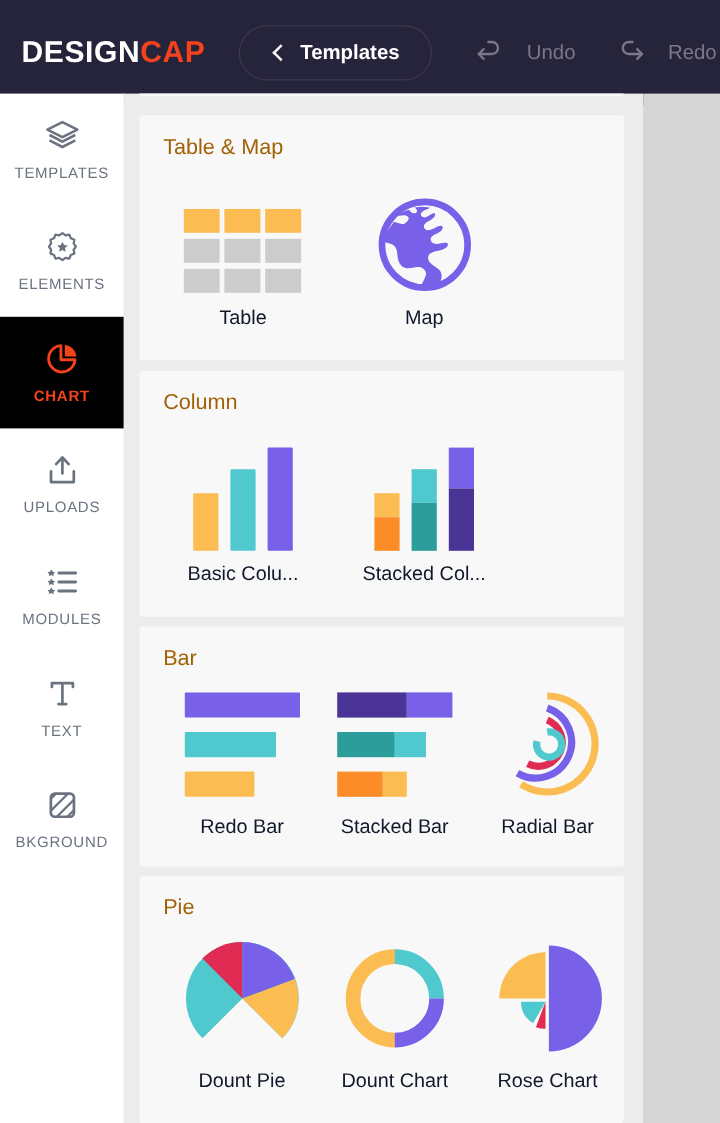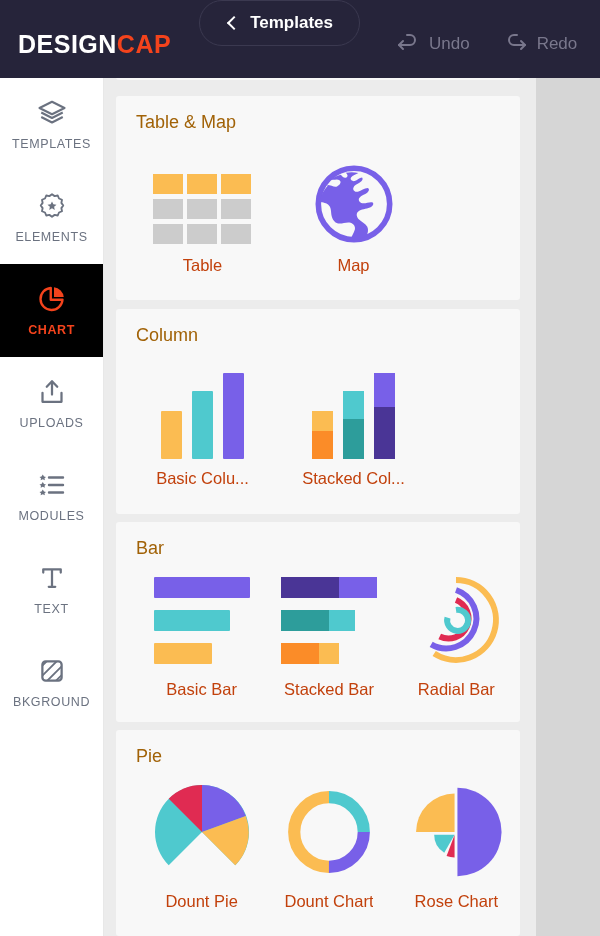--- a/index.html
+++ b/index.html
@@ -7,21 +7,21 @@
     width: 600px; height: 936px;
     font-family: "Liberation Sans", sans-serif;
     background: #d6d6d6;
     overflow: hidden;
   }
   .app { position: relative; width: 600px; height: 936px; background: #d6d6d6; }
 
   
   .header {
     position: absolute; top: 0; left: 0; width: 600px; height: 88px;
-    background: #26243a; display: flex; 
+    background: #26243a; display: flex; align-items: center;
   }
   .logo {
     margin-left: 18px; font-size: 25px; font-weight: bold;
     letter-spacing: 0.5px; display: flex; align-items: center;
   }
   .logo .part-a { color: #ffffff; }
   .logo .part-b { color: #f4431c; }
 
   .tpl-btn {
     margin-left: 28px; height: 46px; padding: 0 26px;
@@ -31,21 +31,21 @@
     background: transparent; cursor: pointer;
   }
   .chev-left { width: 12px; height: 12px; position: relative; }
   .chev-left::before {
     content: ""; position: absolute; left: 3px; top: 1px;
     width: 8px; height: 8px; border-left: 2.3px solid #fff; border-bottom: 2.3px solid #fff;
     transform: rotate(45deg);
   }
 
   .hdr-action {
-    display: flex; align-items: center; gap: 9px;
+    display: flex; align-items: center; gap: 19px;
     color: #79778c; font-size: 17px; cursor: pointer;
   }
   #undo-wrap { margin-left: 36px; }
   #redo-wrap { margin-left: 34px; }
 
   
   .sidebar {
     position: absolute; top: 78px; left: 0; width: 104px; height: 858px;
     background: #ffffff; border-right: 1px solid #e8e8e8;
   }
@@ -73,21 +73,21 @@
     position: absolute; left: 20px; top: 16px;
     font-size: 18px; color: #a16207; font-weight: normal;
   }
   .items { position: absolute; left: 0; top: 50px; width: 404px; display: flex; }
   .tile {
     width: 129px; display: flex; flex-direction: column; align-items: center;
     cursor: pointer;
   }
   .tile .art { height: 100px; display: flex; align-items: flex-end; justify-content: center; }
   .tile .cap {
-    margin-top: 10px; font-size: 16.5px; color: #c2410c;
+    margin-top: 10px; font-size: 16.5px; color: #0f172a;
     white-space: nowrap; overflow: hidden; text-overflow: ellipsis;
     max-width: 126px; text-align: center;
   }
   .indent { margin-left: 22px; }
 
   
   .cols { display: flex; align-items: flex-end; gap: 10px; height: 100px; }
   .col { width: 21px; border-radius: 1px; }
   .stk { width: 21px; display: flex; flex-direction: column; }
   .stk div { width: 100%; }
@@ -285,21 +285,21 @@
       <div class="card-title">Bar</div>
       <div class="items" style="top:48px">
         <div class="tile indent">
           <div class="art" style="align-items:center">
             <div class="bars">
               <div class="bar" style="width:96px;background:#7860e8"></div>
               <div class="bar" style="width:76px;background:#4fc9ce"></div>
               <div class="bar" style="width:58px;background:#fbbc52"></div>
             </div>
           </div>
-          <div class="cap">Basic Bar</div>
+          <div class="cap">Redo Bar</div>
         </div>
         <div class="tile">
           <div class="art" style="align-items:center">
             <div class="bars">
               <div class="sbar" style="width:96px">
                 <div style="width:58px;background:#4a3596"></div>
                 <div style="width:38px;background:#7860e8"></div>
               </div>
               <div class="sbar" style="width:74px">
                 <div style="width:48px;background:#2d9d9b"></div>

